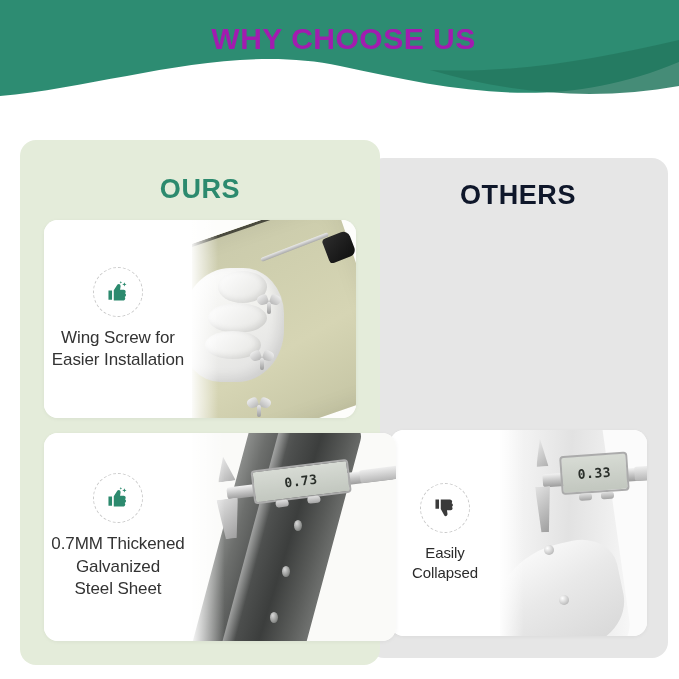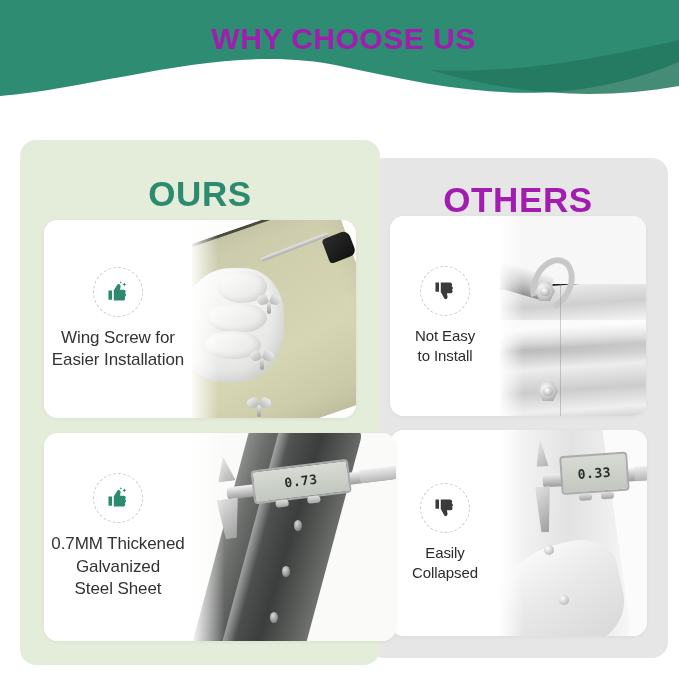--- a/index.html
+++ b/index.html
@@ -23,24 +23,24 @@
   .panel-ours{
     left:20px;top:140px;width:360px;height:525px;
     background:#e4ecda;border-radius:16px;z-index:3;
   }
   .panel-others{
     left:368px;top:158px;width:300px;height:500px;
     background:#e6e6e6;border-radius:16px;z-index:1;
   }
   .panel-head{
     position:absolute;left:0;width:100%;text-align:center;
-    font-size:35px;font-weight:bold;letter-spacing:.6px;
+    font-size:27px;font-weight:bold;letter-spacing:.6px;
   }
   .panel-ours .panel-head{top:34px;color:#2c8a6e;}
-  .panel-others .panel-head{top:22px;color:#a21caf;}
+  .panel-others .panel-head{top:22px;color:#0f172a;}
 
   
   .card{
     position:absolute;background:#ffffff;border-radius:14px;overflow:hidden;
     box-shadow:0 1px 4px rgba(0,0,0,.05);
   }
   .card-ours-1{left:24px;top:80px;width:312px;height:198px;}
   .card-ours-2{left:24px;top:293px;width:312px;height:208px;padding-left:40px;}
   .card-oth-1{left:22px;top:58px;width:256px;height:200px;}
   .card-oth-2{left:22px;top:272px;width:257px;height:206px;}
@@ -241,47 +241,20 @@
     <svg width="679" height="108" viewBox="0 0 679 108">
       <path d="M0,0 H679 V62 C560,112 460,92 340,66 C230,42 110,86 0,96 Z" fill="#2d8c72"></path>
       <path d="M679,40 C600,58 520,74 430,70 C520,96 600,100 679,86 Z" fill="#25785f" opacity="0.85"></path>
     </svg>
     <div class="header-title">WHY CHOOSE US</div>
   </div>
 
   <div class="panel panel-others others">
     <div class="panel-head">OTHERS</div>
 
-    <div class="card card-oth-1">
-      <div class="card-inner">
-        <div class="card-text">
-          <div class="icon-badge">
-            <svg width="26" height="26" viewBox="0 0 24 24">
-              <path d="M3.2 4.2h3.3v8.6H3.2z" fill="#3a3a3a"></path>
-              <path d="M8.1 4.2h8.4c1.2 0 2.1.9 2.1 2 0 .5-.2 1-.5 1.4.7.2 1.2.9 1.2 1.7 0 .7-.4 1.3-1 1.6.4.3.7.8.7 1.4 0 1-.8 1.8-1.8 1.8h-3.4l.5 3.1c.2 1.2-.6 2.3-1.7 2.4-.5 0-.9-.2-1.2-.6L8.1 13z" fill="#3a3a3a"></path>
-            </svg>
-          </div>
-          <div class="feat-label">Not Easy
-to Install</div>
-        </div>
-        <div class="card-photo">
-          <div class="ph">
-            <div class="p3-bg"></div>
-            <div class="p3-chrome"></div>
-            <div class="p3-chrome-band"></div>
-            <div class="p3-wrench"></div>
-            <div class="p3-wrench-head"></div>
-            <div class="p3-bolt" style="left:24%;top:33%"></div>
-            <div class="p3-bolt" style="left:26%;top:83%"></div>
-            <div class="p3-seam"></div>
-          </div>
-          <div class="frame-fade"></div>
-        </div>
-      </div>
-    </div>
 
     <div class="card card-oth-2">
       <div class="card-inner">
         <div class="card-text">
           <div class="icon-badge">
             <svg width="26" height="26" viewBox="0 0 24 24">
               <path d="M3.2 4.2h3.3v8.6H3.2z" fill="#3a3a3a"></path>
               <path d="M8.1 4.2h8.4c1.2 0 2.1.9 2.1 2 0 .5-.2 1-.5 1.4.7.2 1.2.9 1.2 1.7 0 .7-.4 1.3-1 1.6.4.3.7.8.7 1.4 0 1-.8 1.8-1.8 1.8h-3.4l.5 3.1c.2 1.2-.6 2.3-1.7 2.4-.5 0-.9-.2-1.2-.6L8.1 13z" fill="#3a3a3a"></path>
             </svg>
           </div>

